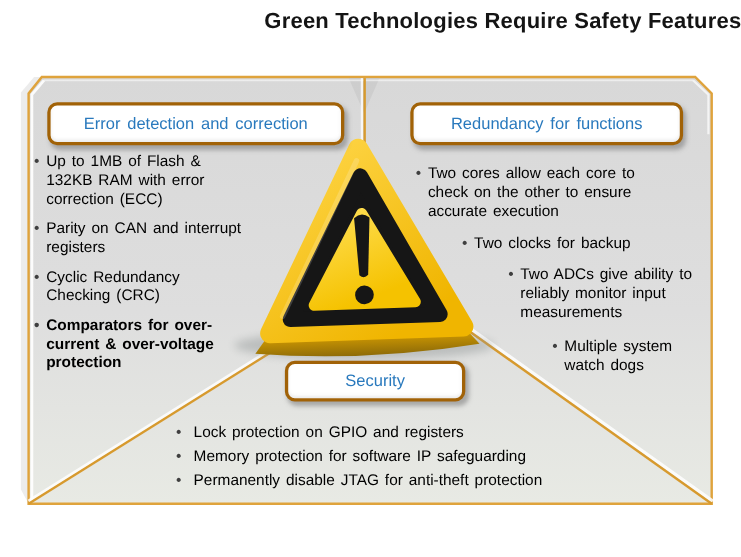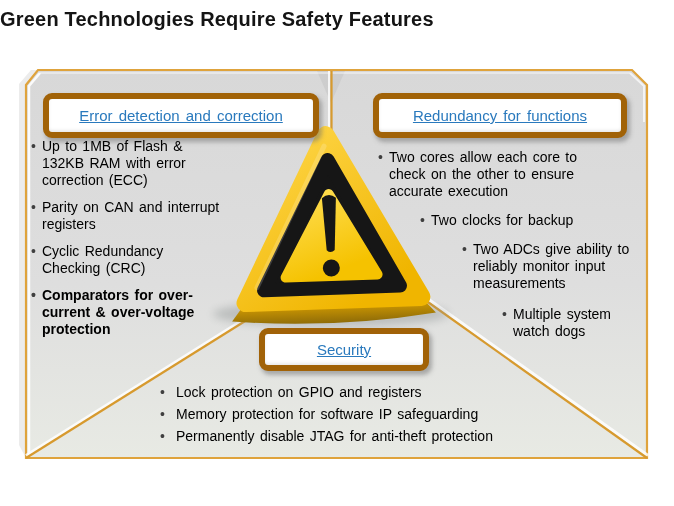--- a/index.html
+++ b/index.html
@@ -2,33 +2,32 @@
 <html><head>
 <meta charset="utf-8">
 <style>
   html,body { margin:0; padding:0; background:#ffffff; }
   .stage {
     position:relative; width:674px; height:506px; background:#ffffff;
     font-family:"Liberation Sans", sans-serif; overflow:hidden;
   }
   .title {
     position:absolute; top:8px; left:0; width:100%; margin:0;
-    text-align:left; font-size:20px; font-weight:700; color:#141414;
+    text-align:right; font-size:20px; font-weight:700; color:#141414;
     letter-spacing:0.2px;
   }
   svg.scene { position:absolute; left:0; top:0; }
 
   .label-box {
     position:absolute; background:#ffffff;
-    border:6px solid #a16207; border-radius:9px;
+    border:3px solid #a16207; border-radius:9px;
     box-shadow:2.5px 3.5px 4px rgba(110,110,110,0.5), inset 0 -2px 3px rgba(175,175,175,0.25);
     color:#2979BD; font-size:15px;
     display:flex; align-items:center; justify-content:center;
     word-spacing:2px;
-    text-decoration:underline;
   }
   .lb-error      { left:43px;  top:93px;  width:264px; height:33px; }
   .lb-redundancy { left:373px; top:93px;  width:242px; height:33px; }
   .lb-security   { left:259px; top:328px; width:158px; height:31px; }
 
   ul.bullets {
     position:absolute; margin:0; padding:0; list-style:none;
     color:#000000; font-size:14px; line-height:17px; word-spacing:1.5px;
   }
   .bullets li { position:relative; padding-left:11px; margin-bottom:10px; }

